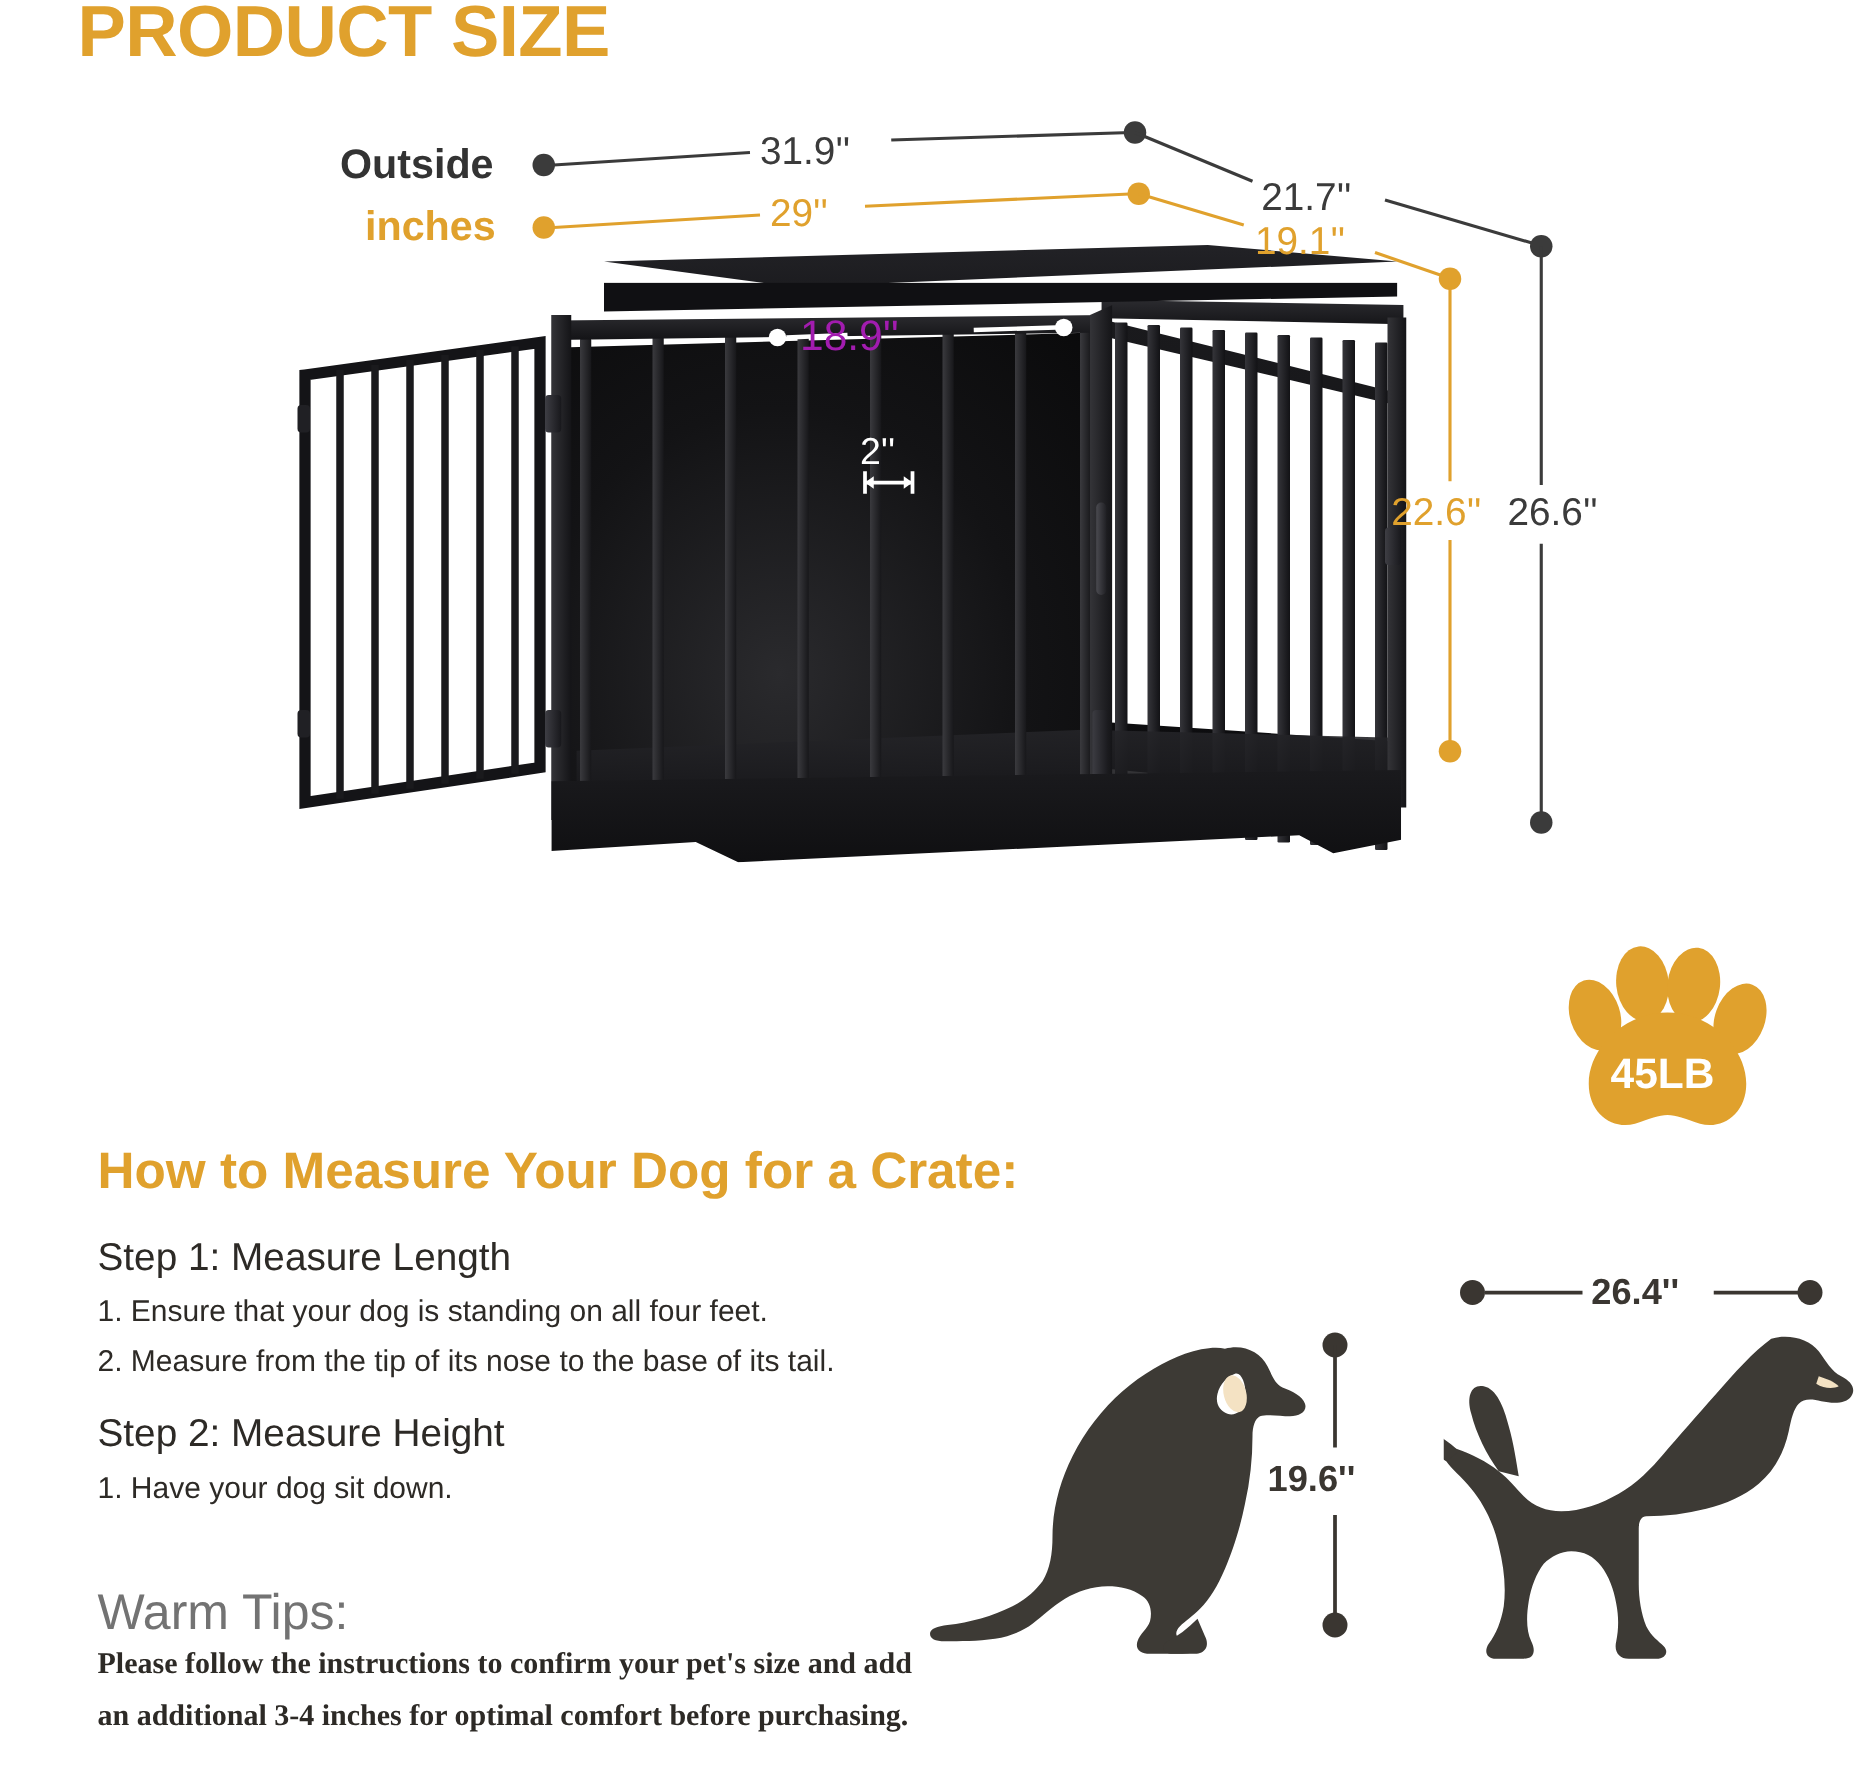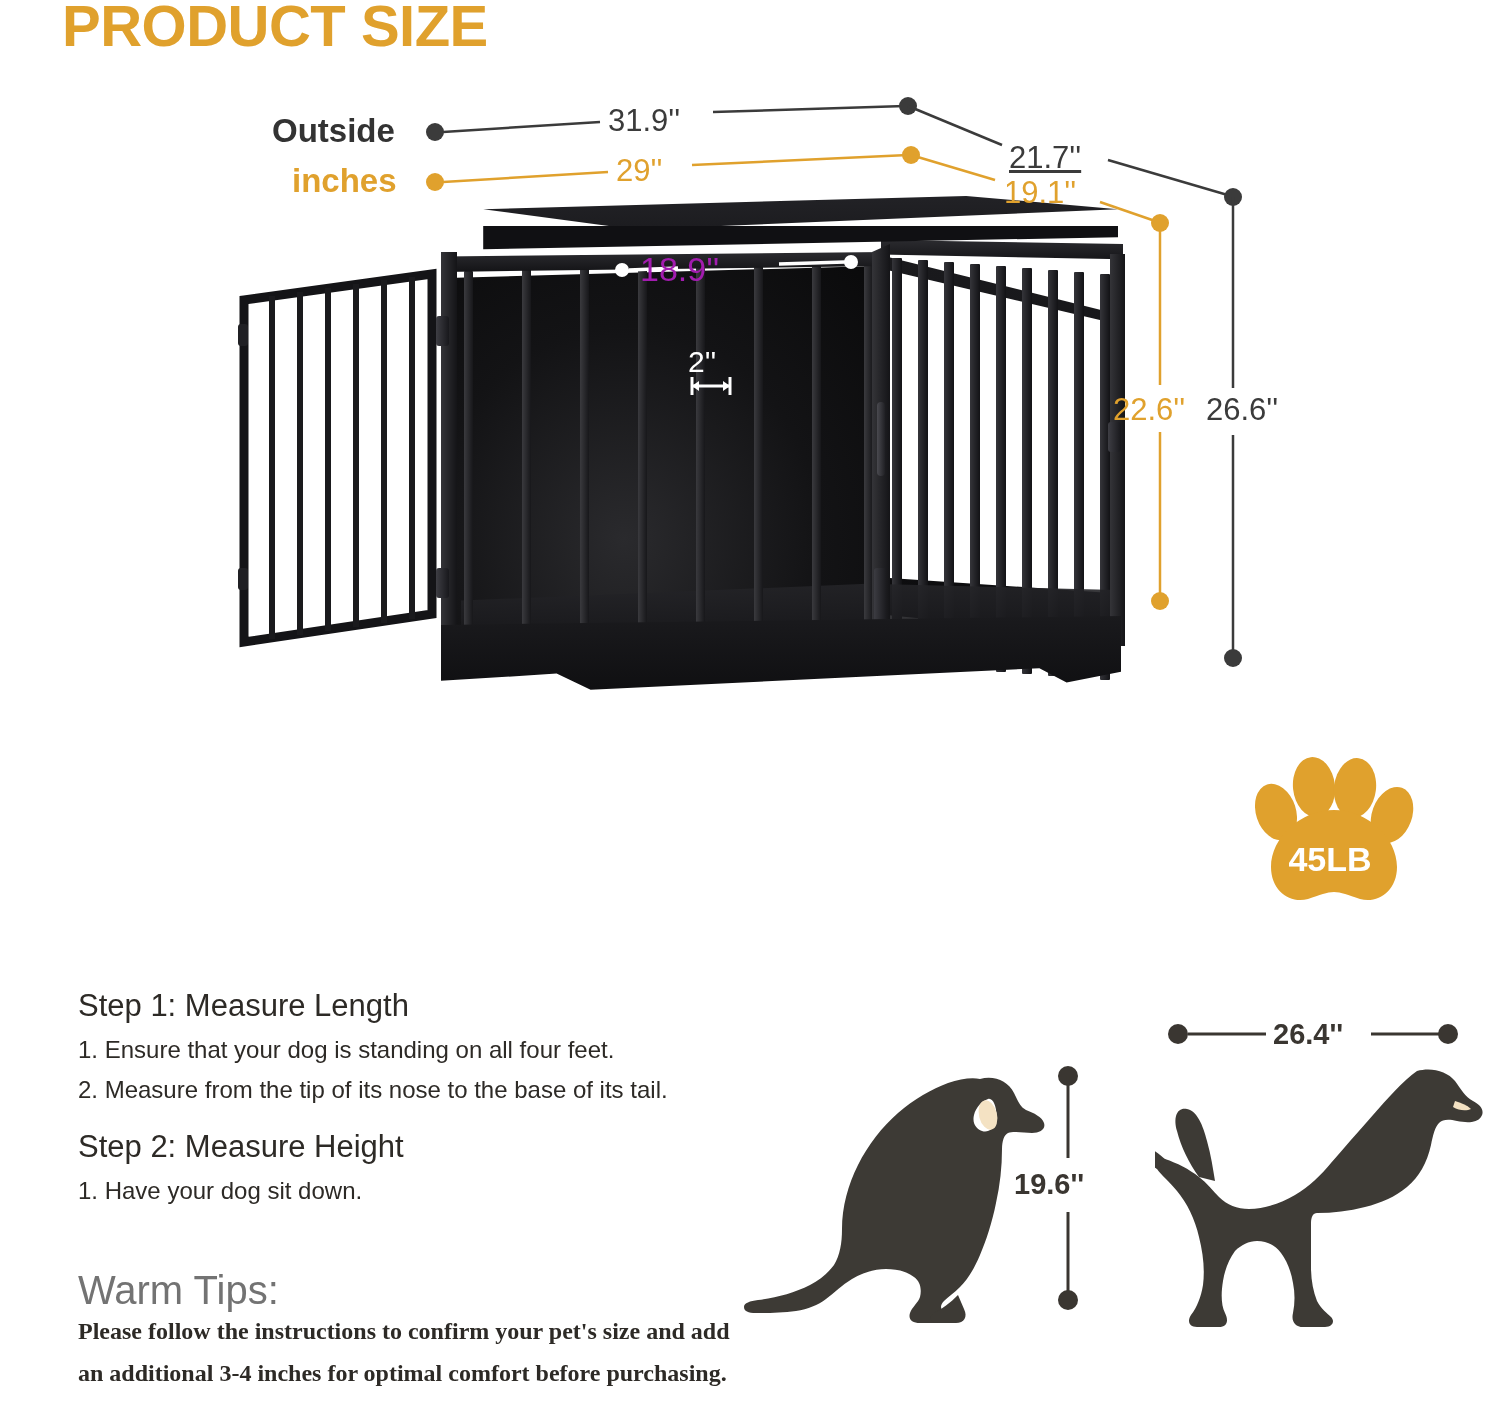--- a/index.html
+++ b/index.html
@@ -278,21 +278,21 @@
     <line x1="1188" y1="1034" x2="1266" y2="1034" stroke="#3a3631" stroke-width="3"></line>
     <line x1="1371" y1="1034" x2="1440" y2="1034" stroke="#3a3631" stroke-width="3"></line>
     <circle cx="1448" cy="1034" r="10" fill="#3a3631"></circle>
   </svg>
 
   <div class="lead-label outside" style="left:272px; top:112px;">Outside</div>
   <div class="lead-label insideword" style="left:292px; top:162px;">inches</div>
 
   <div class="dim-label" style="left:608px;  top:103px;">31.9''</div>
   <div class="dim-label inside" style="left:616px;  top:153px;">29''</div>
-  <div class="dim-label" style="left:1009px; top:140px;text-decoration:underline;">21.7''</div>
+  <div class="dim-label" style="left:1009px; top:140px;">21.7''</div>
   <div class="dim-label inside" style="left:1004px; top:175px;">19.1''</div>
   <div class="dim-label inside" style="left:1113px; top:392px;">22.6''</div>
   <div class="dim-label" style="left:1206px; top:392px;">26.6''</div>
 
   <div class="dim-label" style="left:640px; top:250px; color:#a21caf; font-size:34px;">18.9''</div>
   <div class="dim-label" style="left:688px; top:345px; color:#ffffff; font-size:30px;">2''</div>
 
   <svg class="overlay" viewBox="0 0 1500 1428" xmlns="http://www.w3.org/2000/svg" style="z-index:-1;">
     <path d="M0,1428 L0,768 Q750,940 1500,762 L1500,1428 Z" fill="#F4E2C3"></path>
   </svg>
@@ -303,20 +303,21 @@
       <ellipse cx="74" cy="35" rx="21" ry="30" transform="rotate(-6 74 35)" fill="#E0A12D"></ellipse>
       <ellipse cx="115" cy="36" rx="21" ry="30" transform="rotate(7 115 36)" fill="#E0A12D"></ellipse>
       <ellipse cx="152" cy="63" rx="20" ry="29" transform="rotate(20 152 63)" fill="#E0A12D"></ellipse>
       <path d="M94,58 C128,58 157,86 157,115 C157,139 138,152 120,147
                C108,143 101,140 94,140 C87,140 80,143 68,147
                C50,152 31,139 31,115 C31,86 60,58 94,58 Z" fill="#E0A12D"></path>
     </svg>
     <div class="paw-text">45LB</div>
   </div>
 
+  <div class="how-title">How to Measure Your Dog for a Crate:</div>
 
   <div class="step-head" style="top:988px;">Step 1: Measure Length</div>
   <div class="step-line" style="top:1036px;">1. Ensure that your dog is standing on all four feet.</div>
   <div class="step-line" style="top:1076px;">2. Measure from the tip of its nose to the base of its tail.</div>
 
   <div class="step-head" style="top:1129px;">Step 2: Measure Height</div>
   <div class="step-line" style="top:1177px;">1. Have your dog sit down.</div>
 
   <div class="warm-head" style="top:1268px;">Warm Tips:</div>
   <div class="warm-line" style="top:1318px;">Please follow the instructions to confirm your pet's size and add</div>

